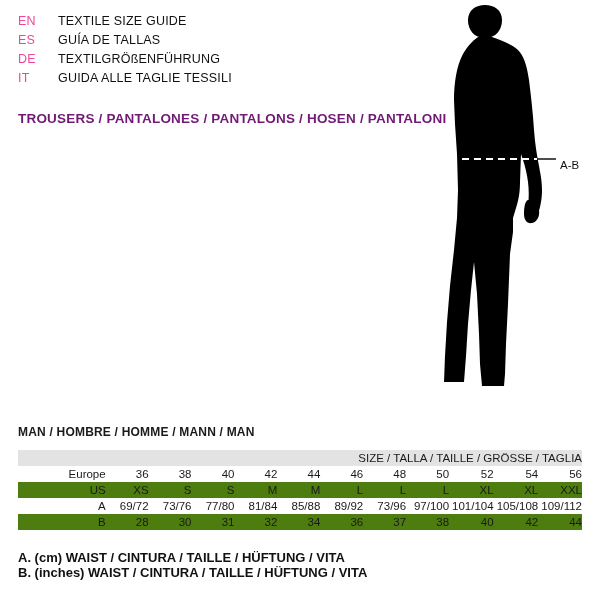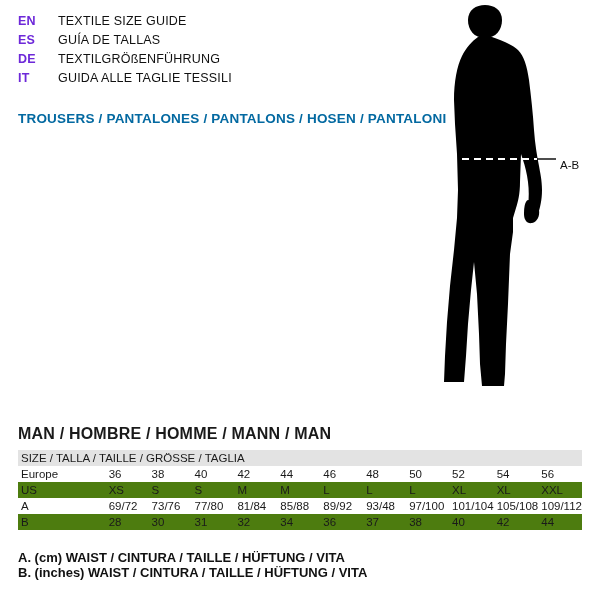--- a/index.html
+++ b/index.html
@@ -31,36 +31,35 @@
   .lang-row {
     display: flex;
     align-items: baseline;
     height: 19px;
     font-size: 12.5px;
     letter-spacing: 0.2px;
   }
   .lang-code {
     width: 40px;
     flex: 0 0 40px;
-    color: #6d28d9;
-    font-weight: bold;
+    color: #ec4899;
   }
   .lang-text {
     flex: 1 1 auto;
     color: #111;
   }
 
   .trousers-title {
     position: absolute;
     left: 18px;
     top: 111px;
     font-size: 13.5px;
     font-weight: bold;
     letter-spacing: 0.2px;
-    color: #0369a1;
+    color: #701a75;
   }
 
   
   .figure-wrap {
     position: absolute;
     left: 400px;
     top: 4px;
     width: 200px;
     height: 400px;
   }
@@ -71,35 +70,35 @@
     top: 155px;
     font-size: 11.5px;
     color: #111;
   }
 
   
   .man-title {
     position: absolute;
     left: 18px;
     top: 425px;
-    font-size: 16px;
+    font-size: 12px;
     font-weight: bold;
     letter-spacing: 0.2px;
   }
 
   table.size-table {
     position: absolute;
     left: 18px;
     top: 450px;
     width: 564px;
     border-collapse: collapse;
     font-size: 11.5px;
   }
   table.size-table td, table.size-table th {
-    text-align: left;
+    text-align: right;
     padding: 2px 0 2px 3px;
     font-weight: normal;
     white-space: nowrap;
   }
   table.size-table thead td {
     background: #e3e3e3;
     font-size: 11.5px;
   }
   table.size-table tbody tr.shaded td {
     background: #4d7c0f;
@@ -226,21 +225,21 @@
         <td>XXL</td>
       </tr>
       <tr class="">
         <td>A</td>
         <td>69/72</td>
         <td>73/76</td>
         <td>77/80</td>
         <td>81/84</td>
         <td>85/88</td>
         <td>89/92</td>
-        <td>93/48</td>
+        <td>73/96</td>
         <td>97/100</td>
         <td>101/104</td>
         <td>105/108</td>
         <td>109/112</td>
       </tr>
       <tr class="shaded">
         <td>B</td>
         <td>28</td>
         <td>30</td>
         <td>31</td>

